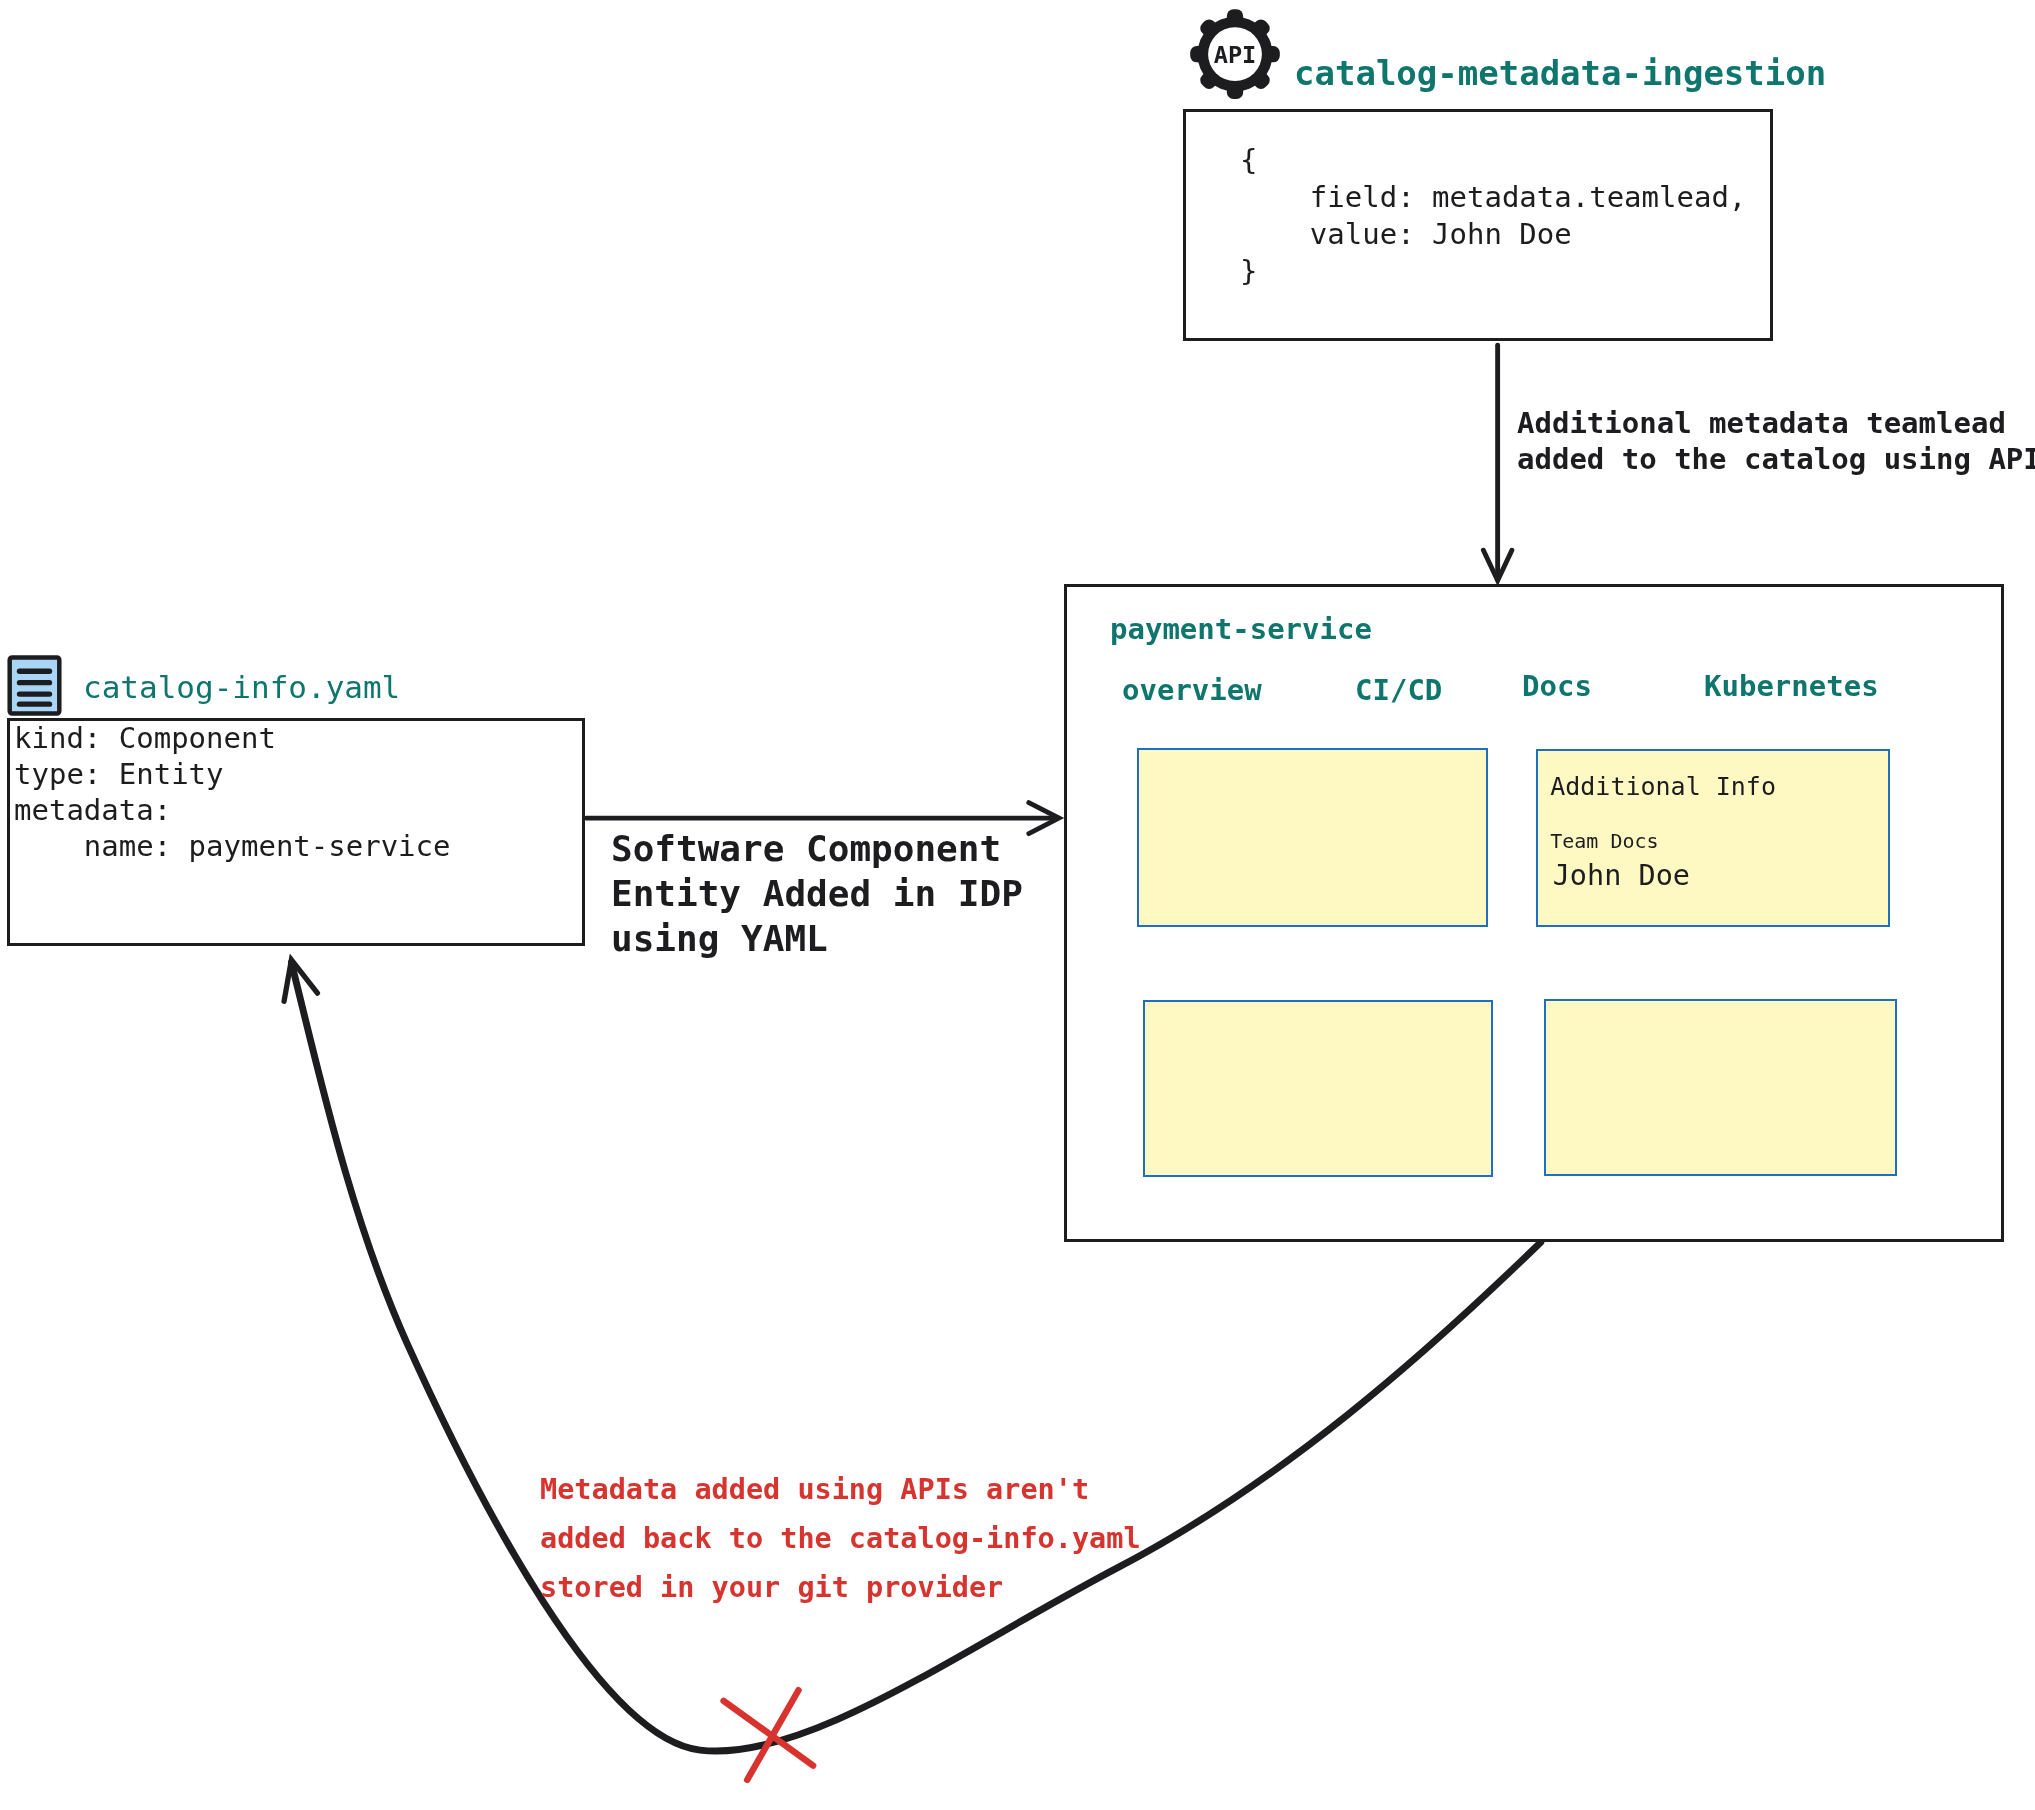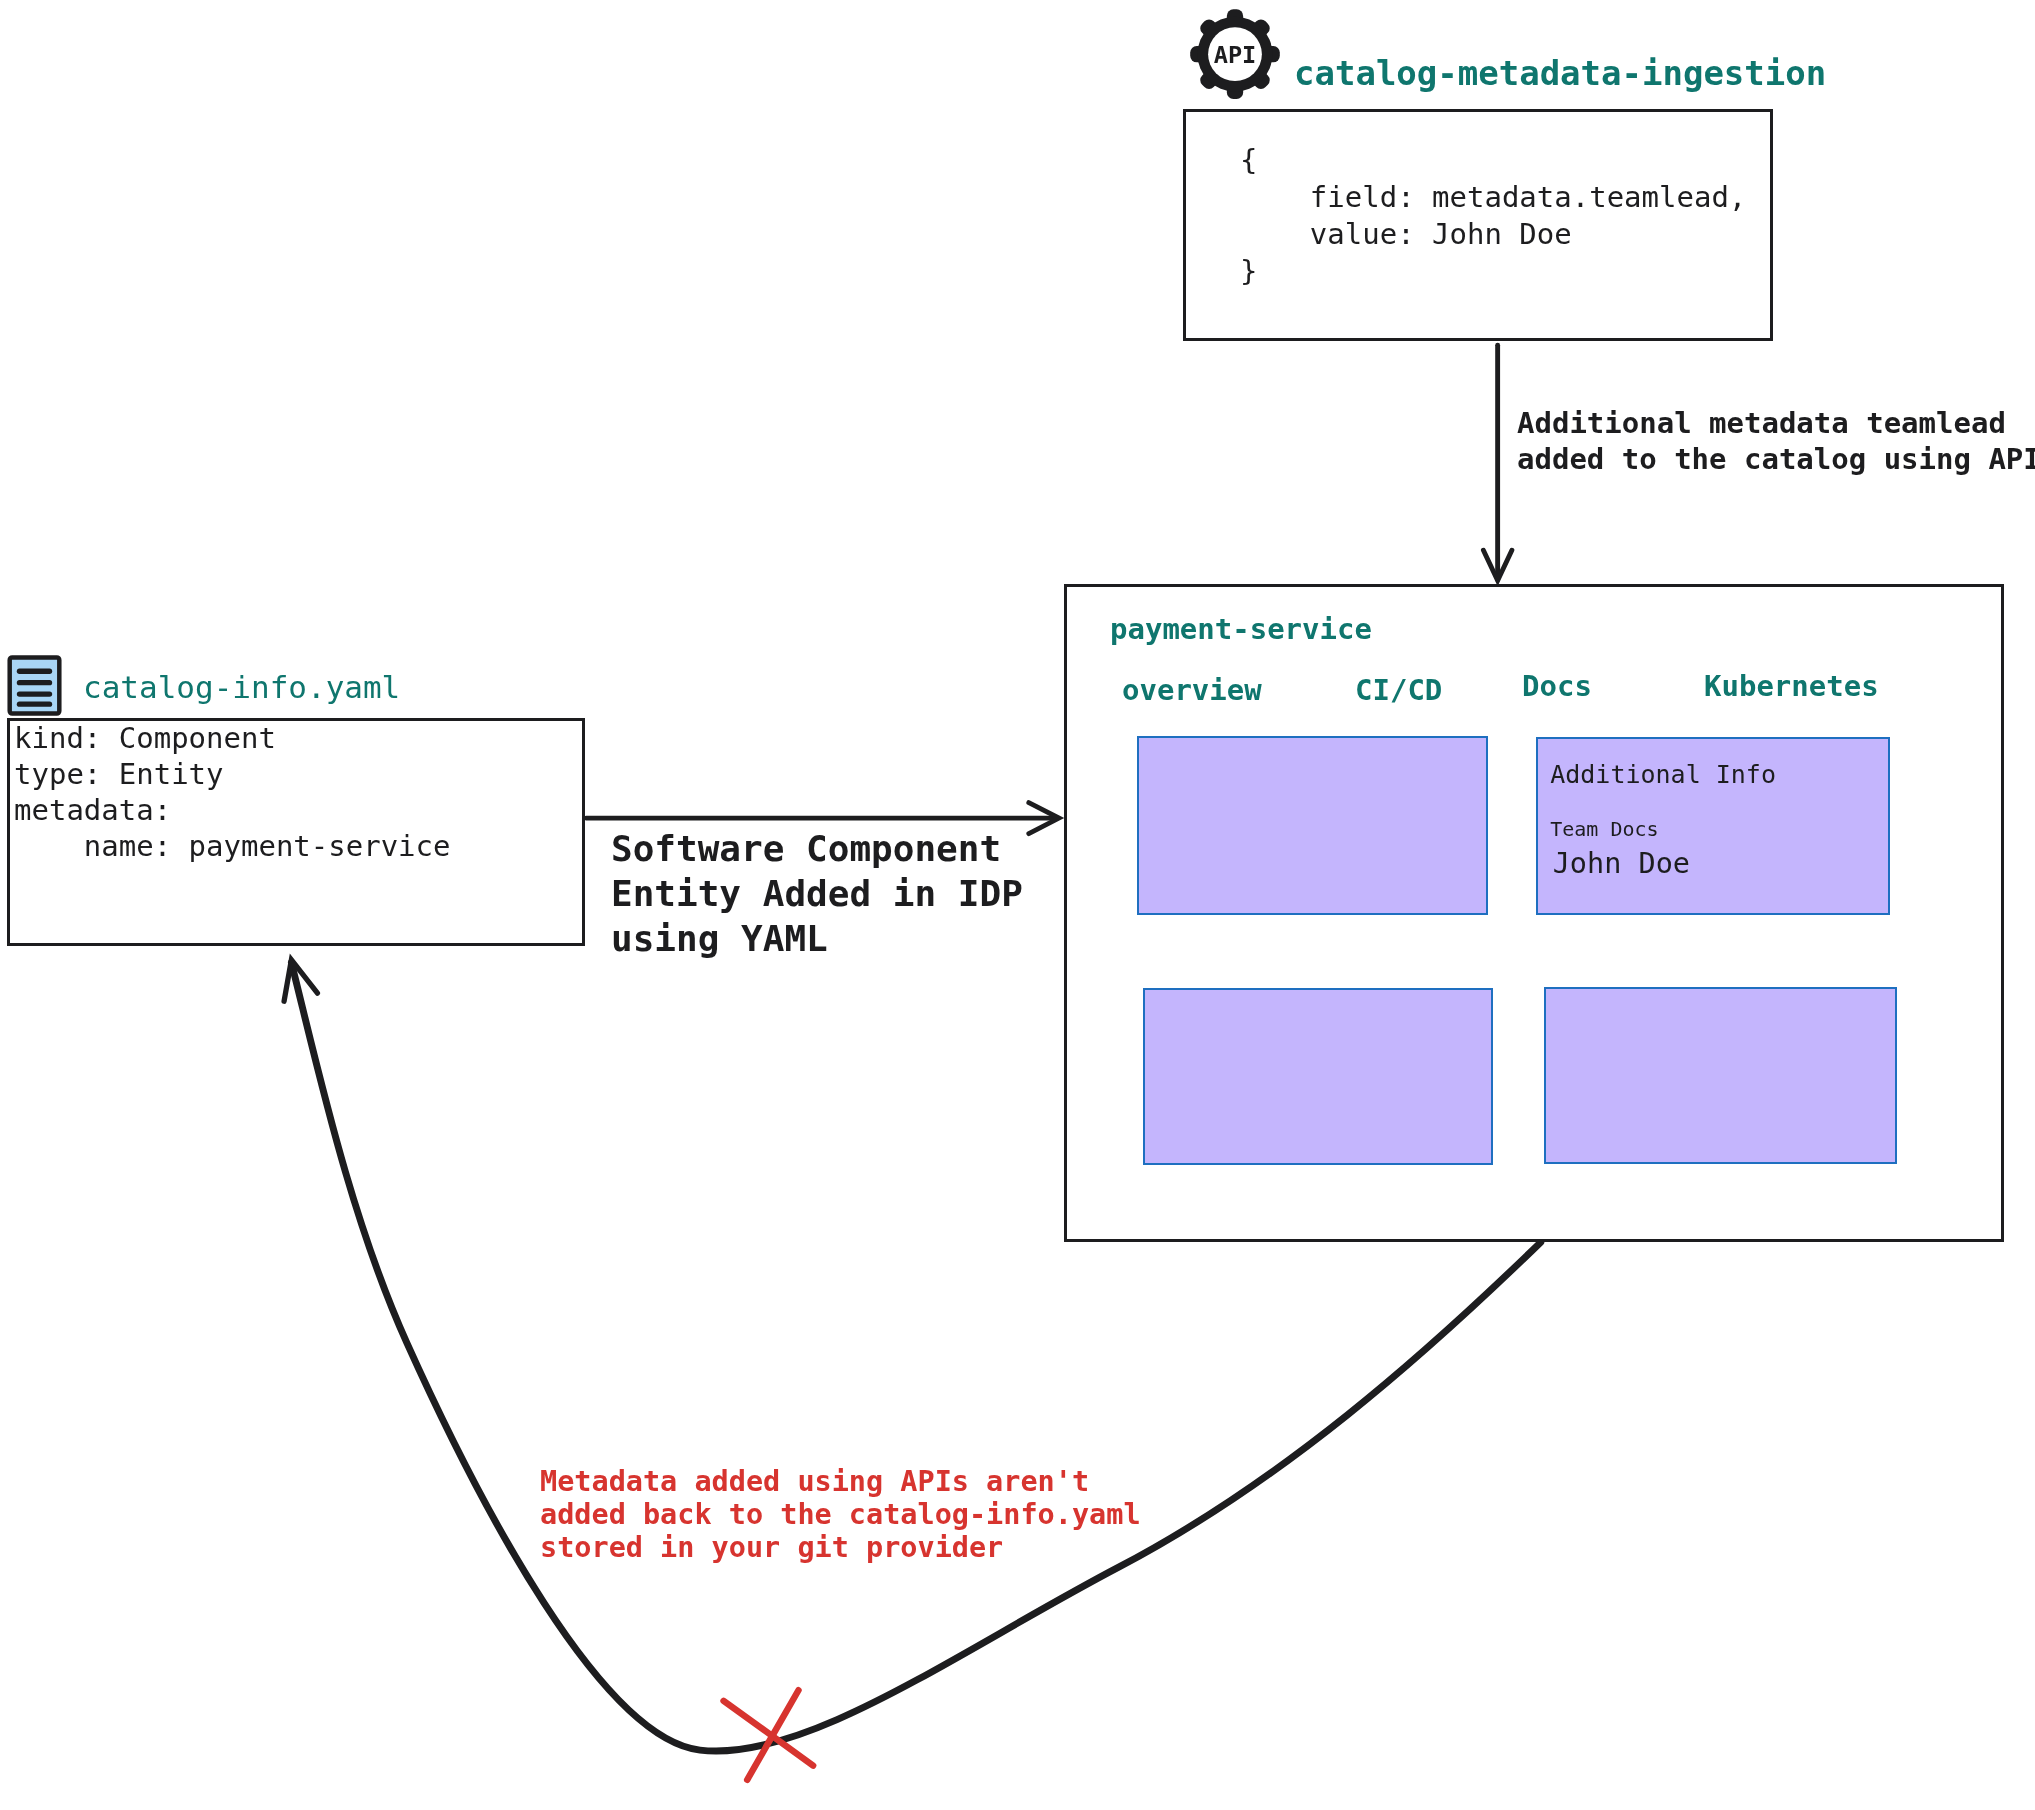--- a/index.html
+++ b/index.html
@@ -3,21 +3,21 @@
 <meta charset="utf-8">
 <style>
   html,body{margin:0;padding:0;background:#ffffff;}
   body{width:2056px;height:1810px;position:relative;overflow:hidden;
        font-family:"DejaVu Sans Mono","Liberation Mono",monospace;color:#1d1d1f;}
   .abs{position:absolute;}
   .mono{font-family:"DejaVu Sans Mono","Liberation Mono",monospace;white-space:pre;line-height:1.25;}
   .blue{color:#0f766e;}
   .red{color:#d7342f;}
   .box-black{border:3.7px solid #1d1d1f;background:#ffffff;box-sizing:border-box;}
-  .box-blue{border:2.8px solid #1e6fc0;background:#c4b5fd;box-sizing:border-box;}
+  .box-blue{border:2.8px solid #1e6fc0;background:#fef9c3;box-sizing:border-box;margin-top:12px;}
   pre{margin:0;font-family:inherit;}
   svg{display:block;overflow:visible;}
   .overlay{position:absolute;left:0;top:0;pointer-events:none;}
 </style>
 </head>
 <body>
 
 <svg class="overlay" width="2056" height="1810" viewBox="0 0 5052 4447">
 
   <g stroke="#1d1d1f" stroke-width="12" fill="none" stroke-linecap="round">
@@ -113,16 +113,16 @@
     <div class="abs mono" style="left:12.2px;top:19.5px;font-size:25px">Additional Info</div>
     <div class="abs mono" style="left:12.2px;top:78px;font-size:20px">Team Docs</div>
     <div class="abs mono" style="left:14.7px;top:107px;font-size:28.5px">John Doe</div>
   </div>
 
   <div class="abs box-blue" style="left:76px;top:401px;width:350px;height:177px"></div>
 
   <div class="abs box-blue" style="left:477px;top:400px;width:353px;height:177px"></div>
 </div>
 
-<div class="abs mono red" style="left:540px;top:1465px;font-size:28.5px;line-height:33px;font-weight:bold">Metadata added using APIs aren't
+<div class="abs mono red" style="left:540px;top:1465px;font-size:28.5px;line-height:49px;font-weight:bold">Metadata added using APIs aren't
 added back to the catalog-info.yaml
 stored in your git provider</div>
 
 
 </body></html>

